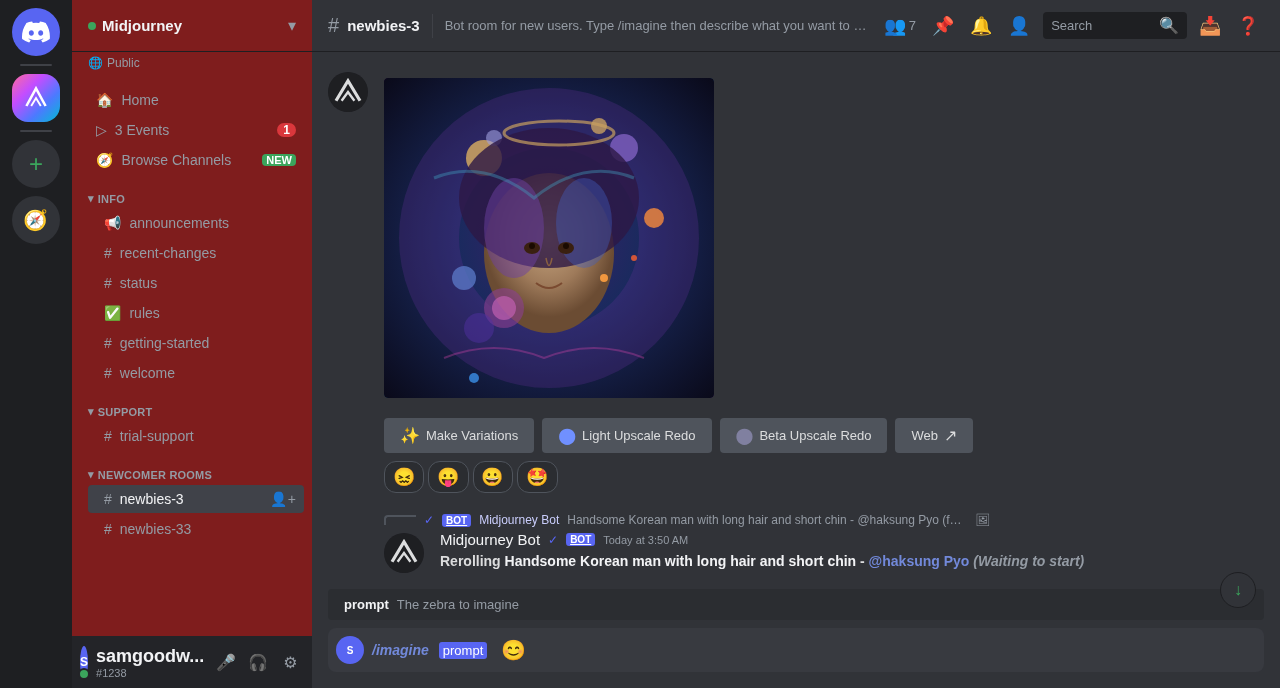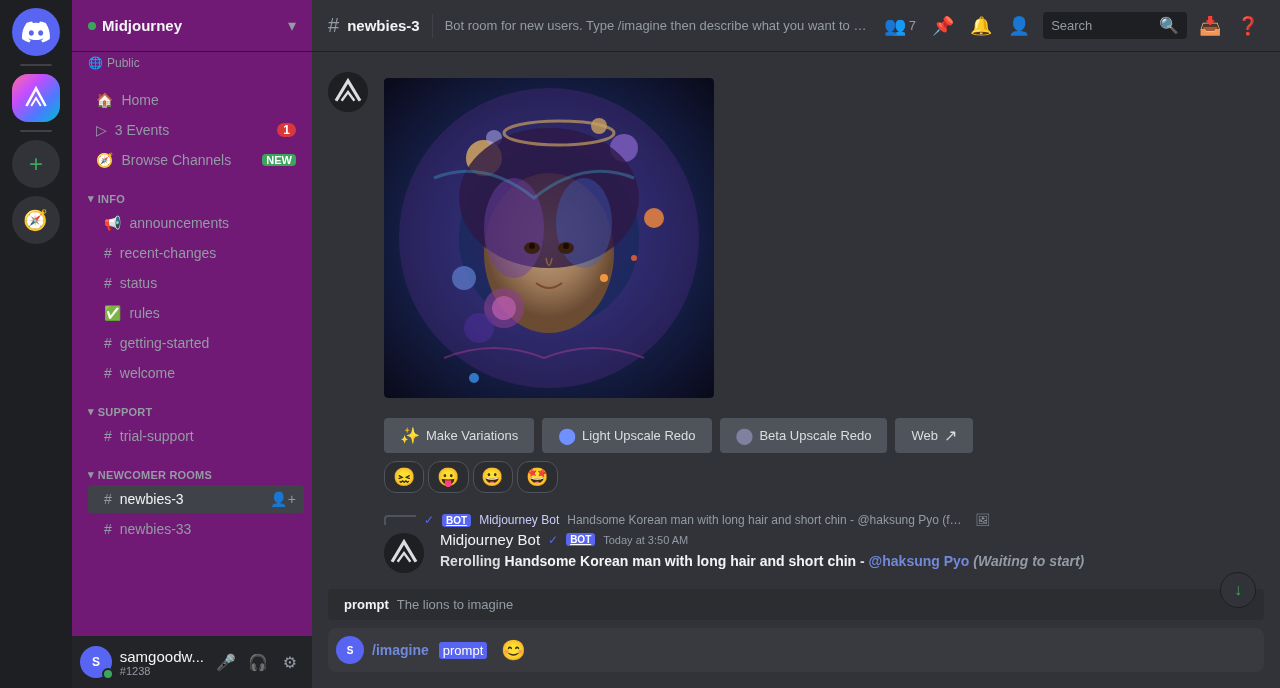--- a/index.html
+++ b/index.html
@@ -50,21 +50,21 @@
     .server-icon.explore {
       background: #313338;
       color: #3ba55c;
       font-size: 20px;
       border-radius: 50%;
     }
 
     
     .channel-sidebar {
       width: 240px;
-      background: #701a75;
+      background: #7f1d1d;
       display: flex;
       flex-direction: column;
       flex-shrink: 0;
     }
     .server-header {
       height: 52px;
       padding: 0 16px;
       display: flex;
       align-items: center;
       justify-content: space-between;
@@ -152,22 +152,22 @@
       justify-content: center;
       font-size: 12px;
       font-weight: 700;
       color: white;
       position: relative;
     }
     .user-info-small {
       flex: 1;
     }
     .user-name-small {
-      font-size: 15px;
-      font-weight: 400;
+      font-size: 18px;
+      font-weight: 700;
       color: #f2f3f5;
     }
     .user-disc-small {
       font-size: 11px;
       color: #949ba4;
     }
     .user-controls {
       display: flex;
       gap: 4px;
     }
@@ -441,20 +441,21 @@
       font-size: 10px;
       font-weight: 700;
       color: white;
       flex-shrink: 0;
     }
     .slash-command {
       color: #7289da;
       font-size: 14px;
       font-weight: 600;
       white-space: nowrap;
+      font-style: italic;
     }
     .command-param {
       background: #5865f2;
       color: white;
       border-radius: 3px;
       padding: 1px 4px;
       font-size: 13px;
       font-weight: 500;
       margin: 0 2px;
     }
@@ -772,21 +773,21 @@
               Rerolling <strong>Handsome Korean man with long hair and short chin</strong> - <span class="mention">@haksung Pyo</span> <span class="waiting-text">(Waiting to start)</span>
             </div>
           </div>
         </div>
       </div>
     </div>
   </div>
 
   <div class="prompt-bar">
     <span class="prompt-label">prompt</span>
-    <span>The lions to imagine</span>
+    <span>The zebra to imagine</span>
   </div>
 
   <div class="input-area">
     <div class="message-input-container">
       <div class="input-avatar">S</div>
       <span class="slash-command">/imagine</span>
       <span class="command-param">prompt</span>
       <span class="input-emoji">😊</span>
     </div>
   </div>

